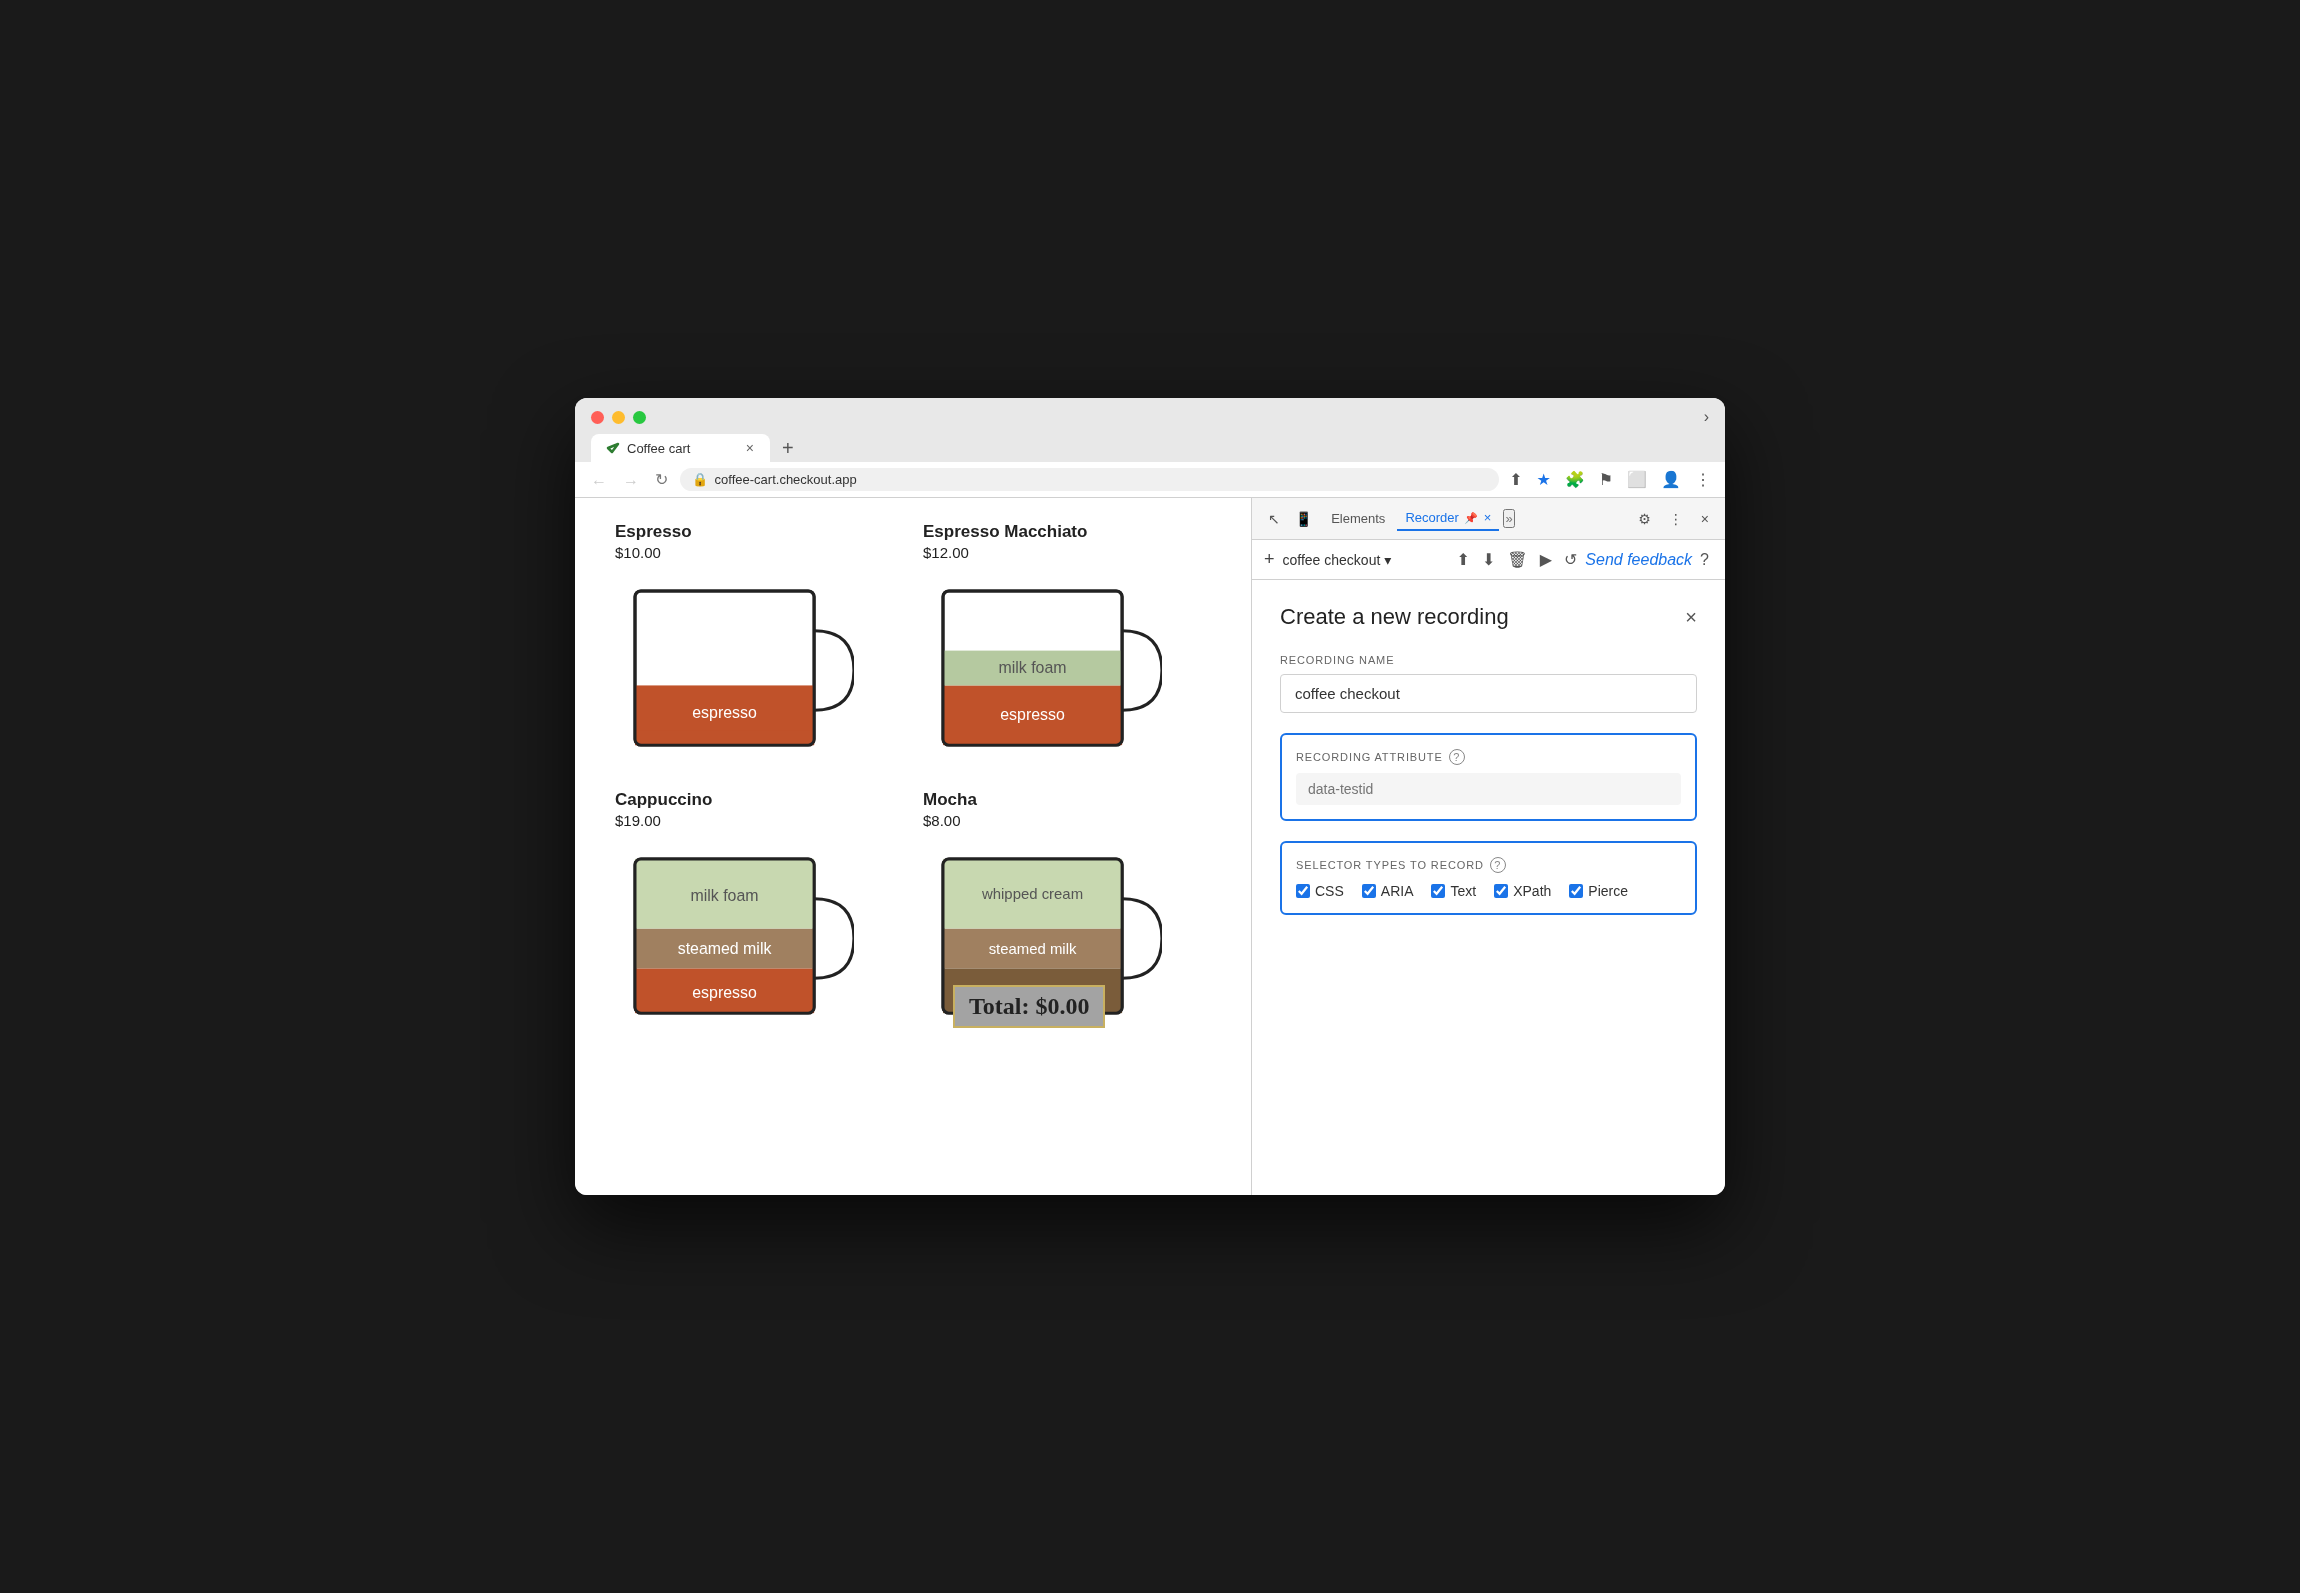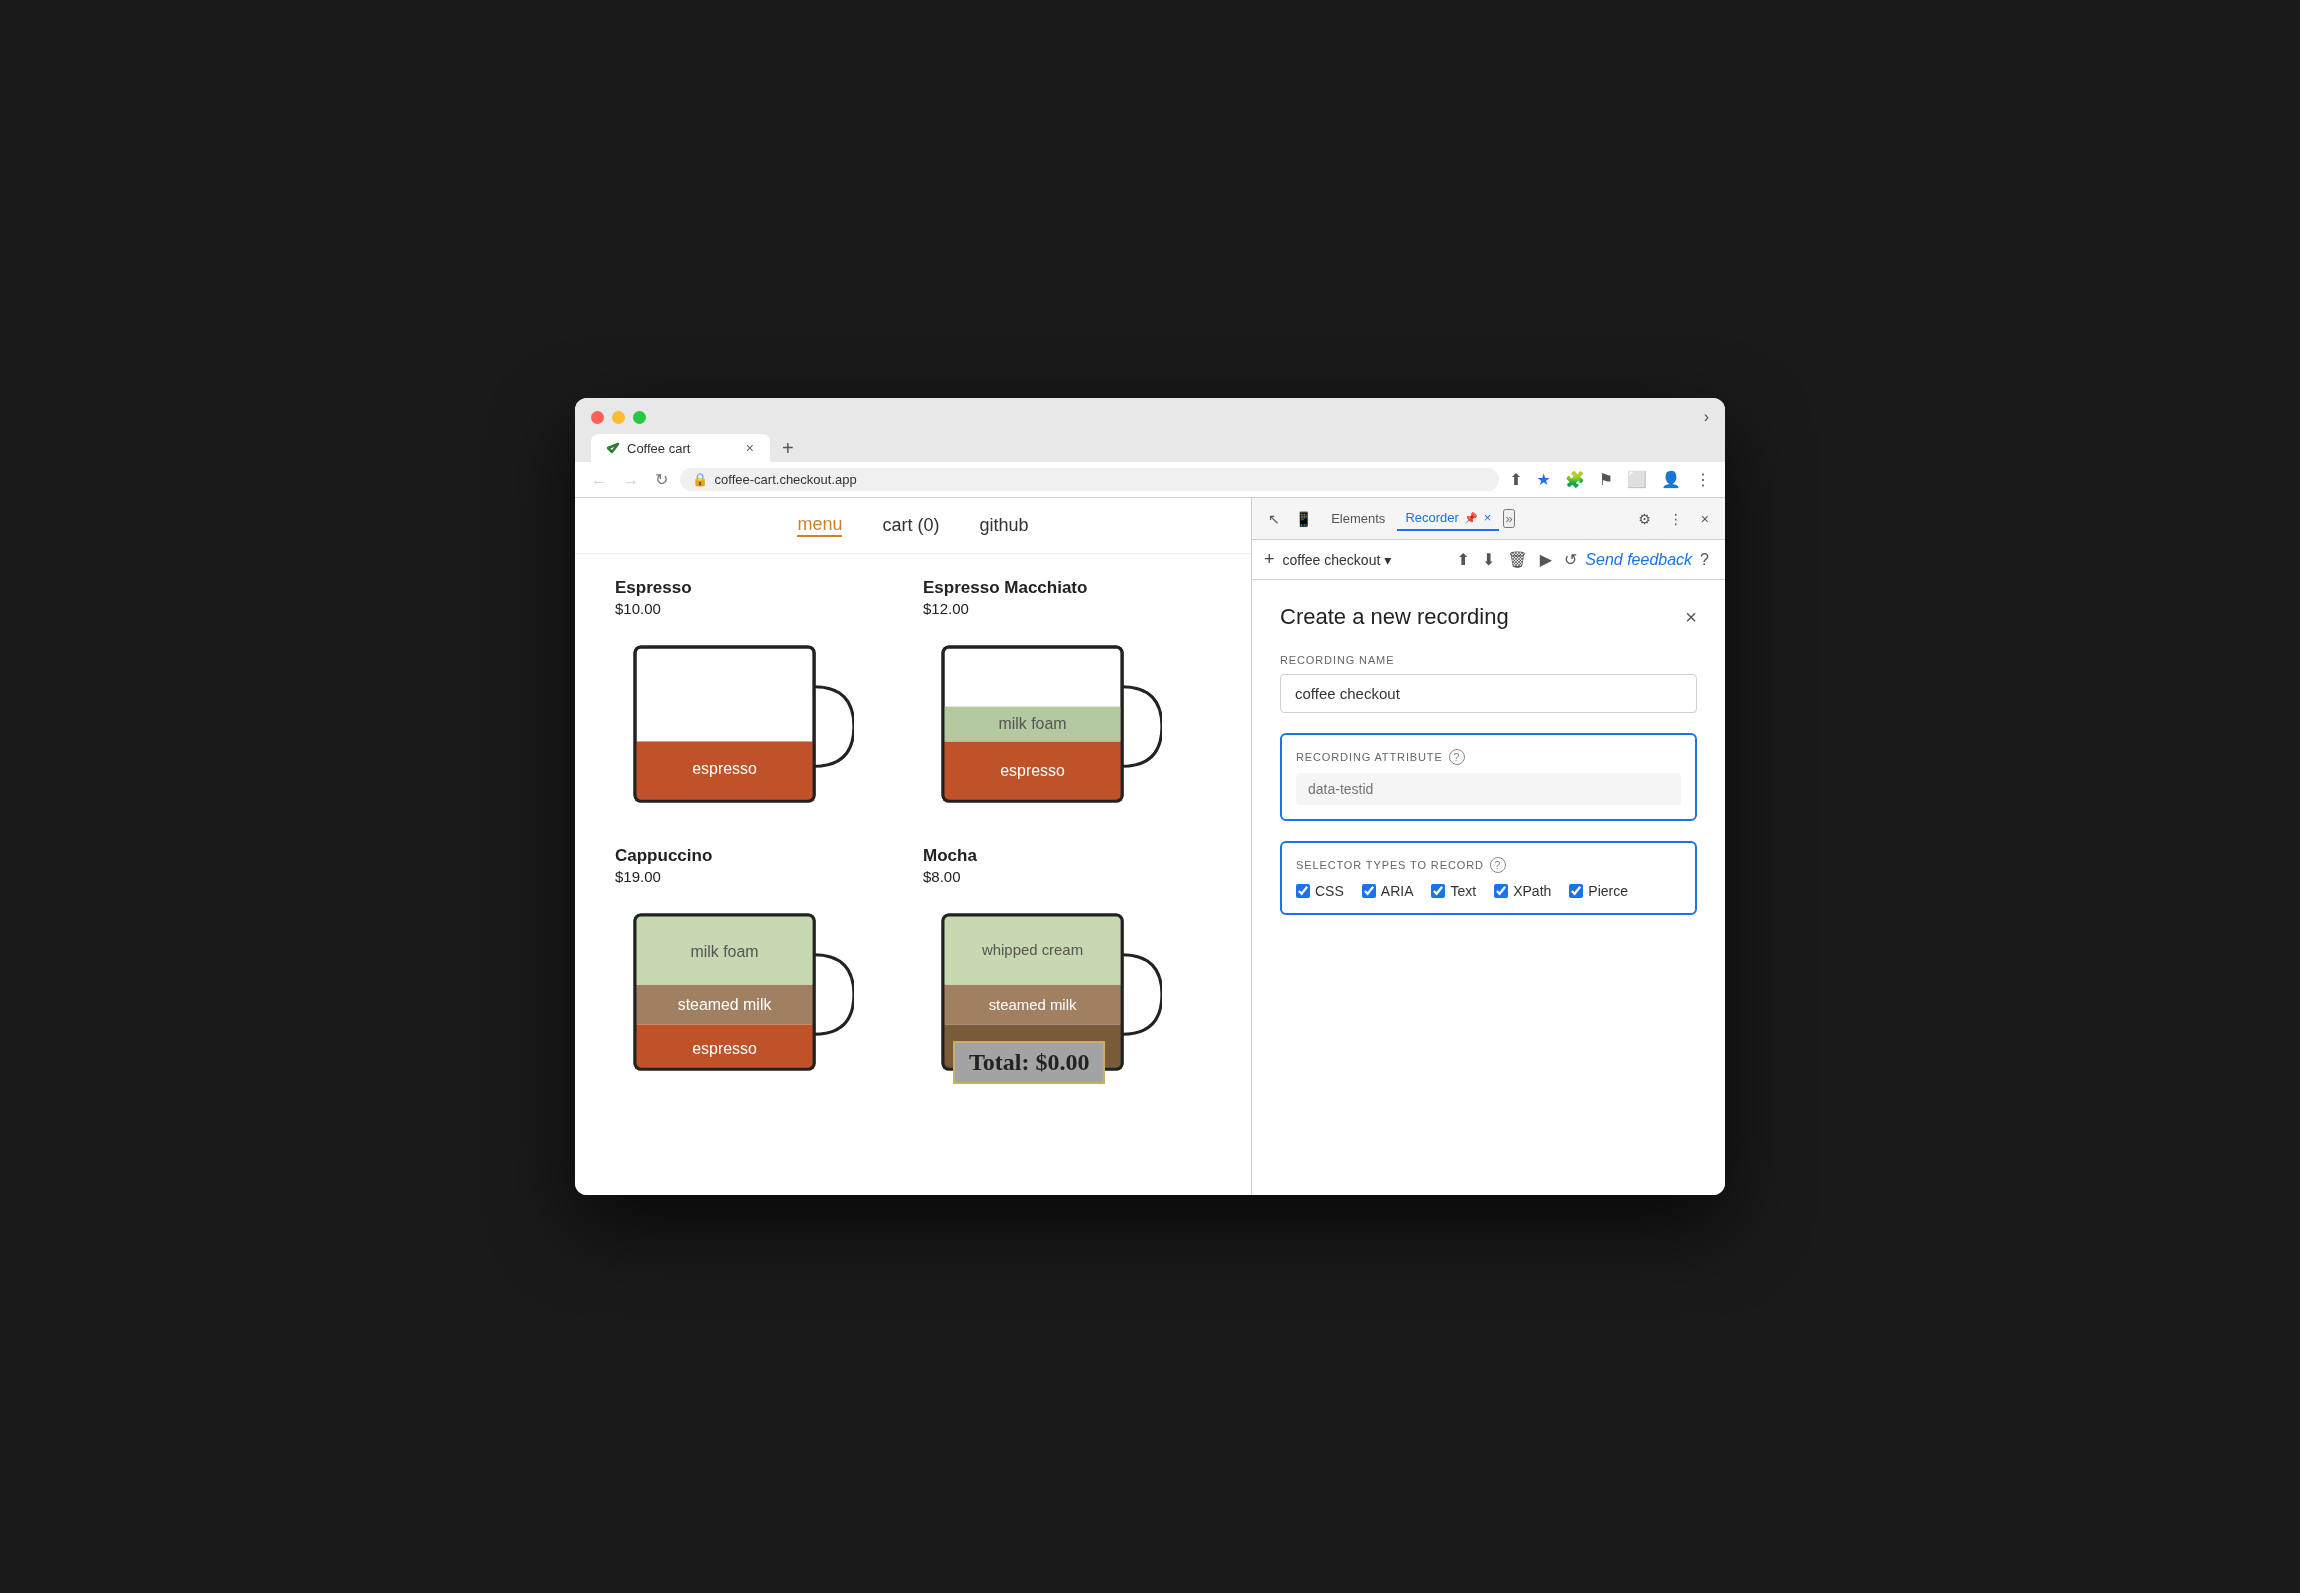--- a/index.html
+++ b/index.html
@@ -431,25 +431,20 @@
       <button class="toolbar-icon">⚑</button>
       <button class="toolbar-icon">⬜</button>
       <button class="toolbar-icon">👤</button>
       <button class="toolbar-icon">⋮</button>
     </div>
   </div>
 
   <div class="main-content">
 
     <div class="website-area">
-      <nav class="site-nav">
-        <a class="nav-link active">menu</a>
-        <a class="nav-link">cart (0)</a>
-        <a class="nav-link">github</a>
-      </nav>
       <div class="products-grid">
 
         <div class="product-card">
           <span class="product-name">Espresso</span>
           <span class="product-price">$10.00</span>
           <svg width="239" height="199" viewBox="0 0 240 200" style="cursor:pointer">
 
             <rect x="20" y="20" width="180" height="155" rx="6" ry="6" fill="white" stroke="#222" stroke-width="3"></rect>
 
             <rect x="20" y="115" width="180" height="60" rx="0" ry="0" fill="#c0522a"></rect>

